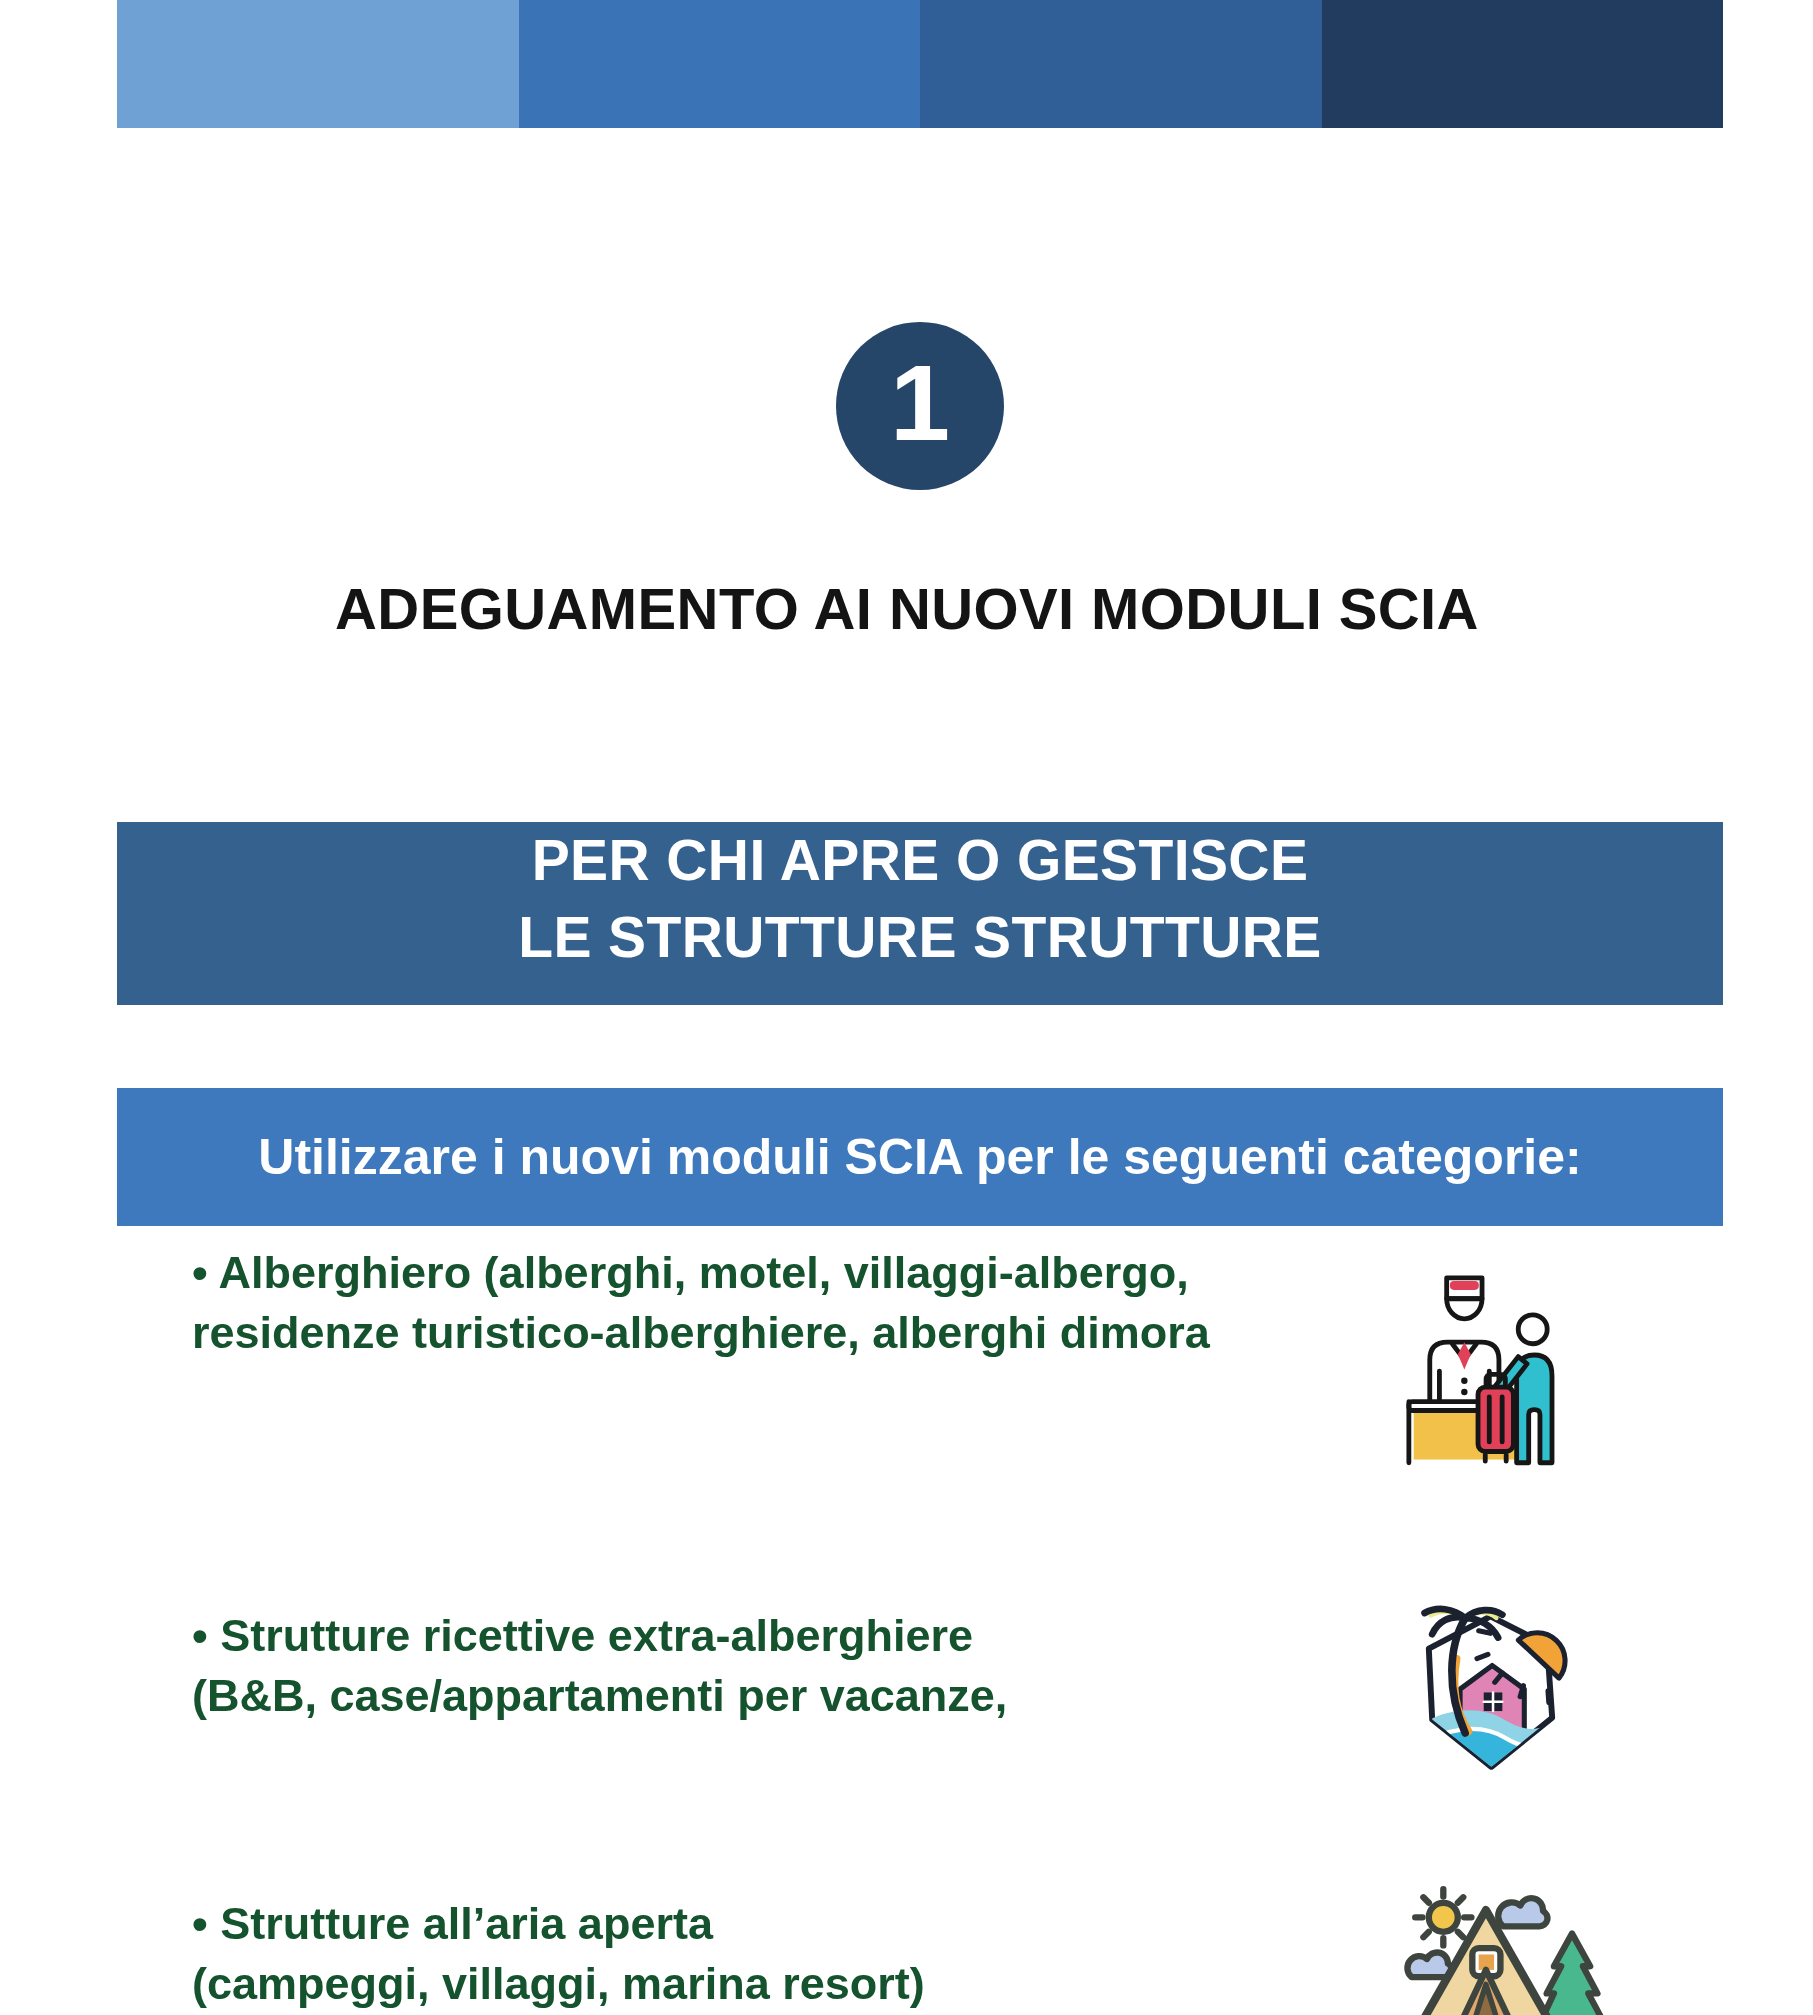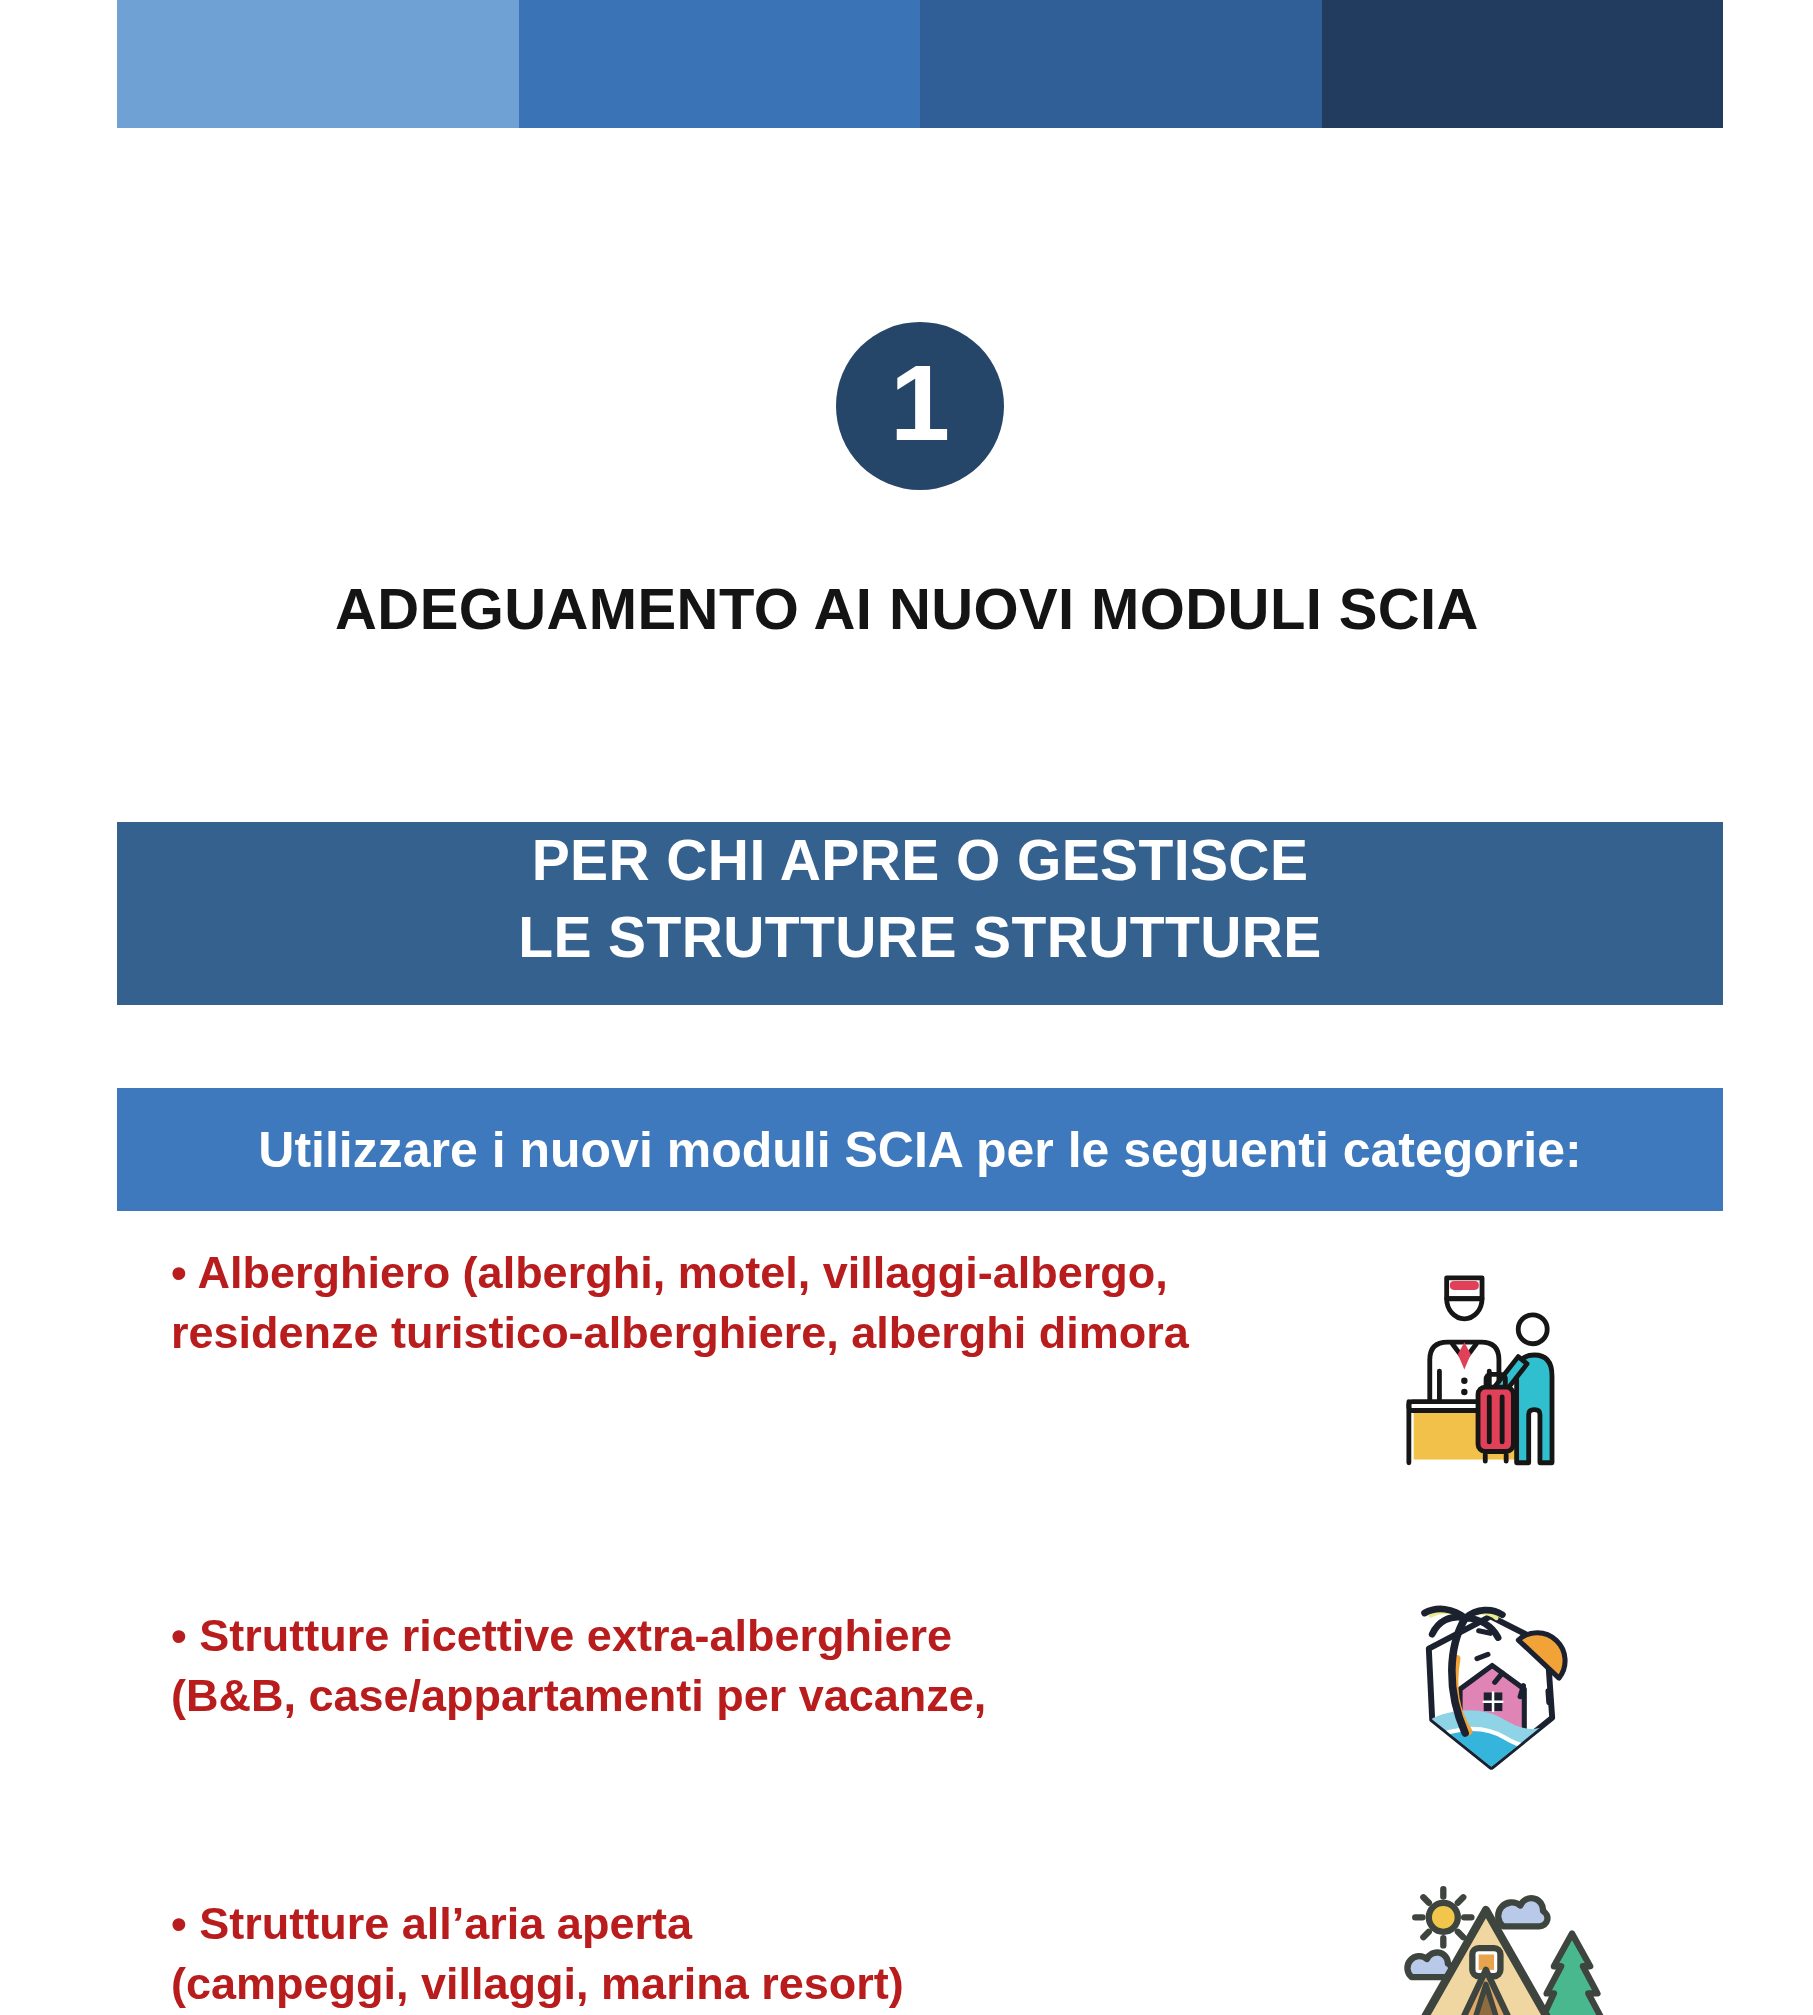--- a/index.html
+++ b/index.html
@@ -38,30 +38,30 @@
   
   .banner-primary {
     position:absolute; left:117px; top:822px; width:1606px; height:183px;
     display:flex; flex-direction:column; align-items:center; 
     color:#ffffff; font-weight:bold; font-size:57px; line-height:77px;
     letter-spacing:0.4px; text-align:center;
   }
 
   
   .banner-secondary {
-    position:absolute; left:117px; top:1088px; width:1606px; height:123px;
+    position:absolute; left:117px; top:1088px; width:1606px; height:138px;
     display:flex; align-items:center; justify-content:center;
     color:#ffffff; font-weight:bold; font-size:50px;
     text-align:center;
   }
 
   
   .cat-text {
-    position:absolute; left:171px;
-    color:#b91c1c; font-weight:bold;
+    position:absolute; left:192px;
+    color:#14532d; font-weight:bold;
     font-size:45px; line-height:60px;
     white-space:nowrap;
   }
   .cat-1 { top:1243px; }
   .cat-2 { top:1606px; }
   .cat-3 { top:1894px; }
 
   .icon-box { position:absolute; }
   .icon-1 { left:1404px; top:1273px; width:177px; height:193px; }
   .icon-2 { left:1406px; top:1604px; width:169px; height:182px; }

